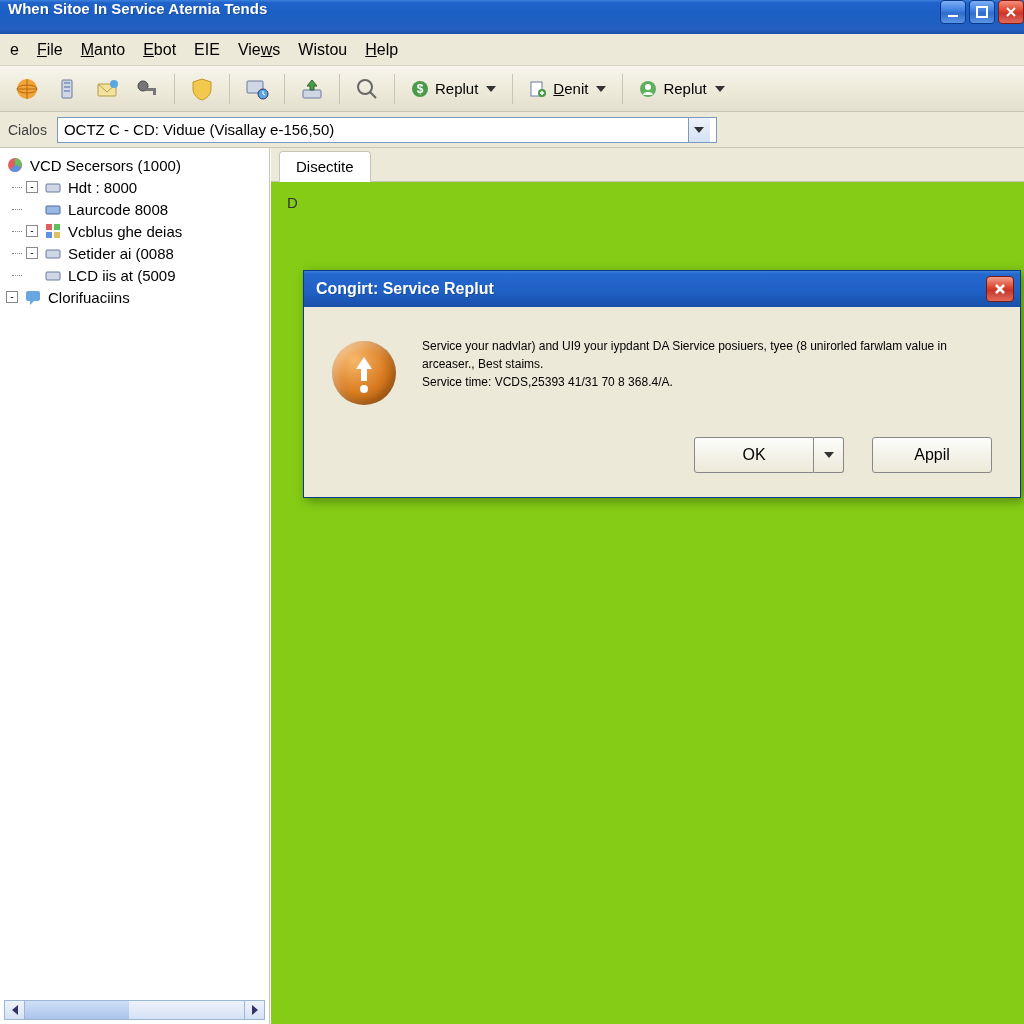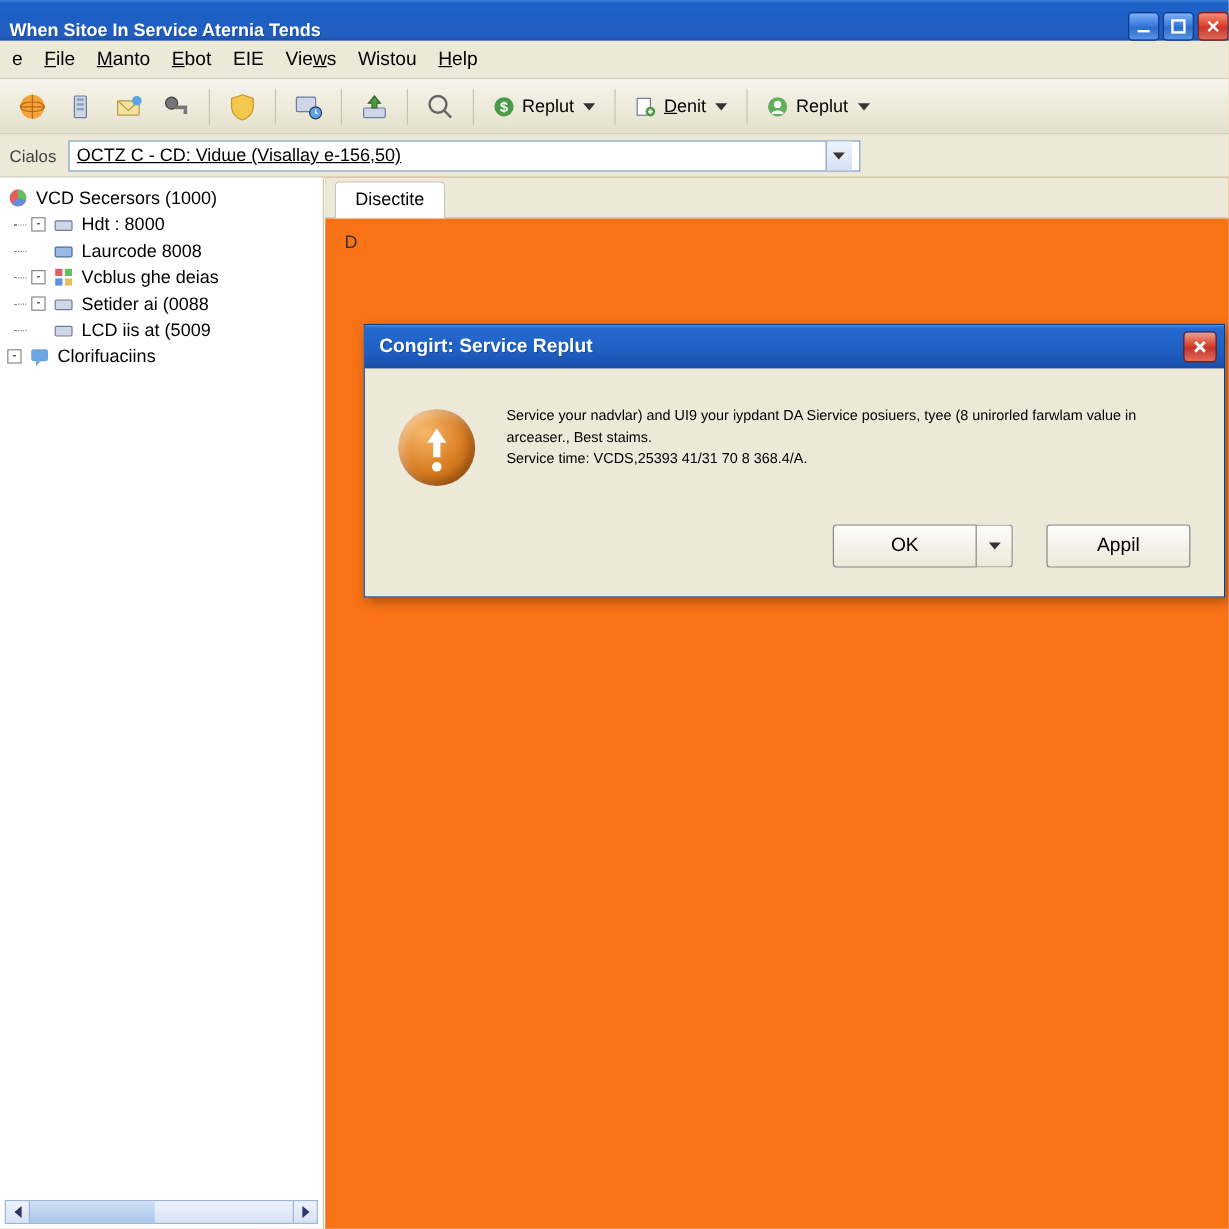--- a/index.html
+++ b/index.html
@@ -11,21 +11,21 @@
     height: 1024px;
     overflow: hidden;
     position: relative;
   }
   
   .titlebar {
     height: 34px;
     background: linear-gradient(to bottom, #3a81dd 0%, #1f62c9 8%, #1c5fc4 40%, #235fc0 88%, #1a4fa8 100%);
     color: #fff;
     display: flex;
-    align-items: flex-end;
+    align-items: flex-start;
     padding: 0 0 0 8px;
     font-weight: bold;
     font-size: 15px;
   }
   .titlebar .title-text { flex: 1; text-shadow: 1px 1px 0 rgba(0,0,0,.2); }
   .winbtns { display: flex; gap: 3px; }
   .winbtn {
     width: 26px; height: 24px;
     border: 1px solid #0a3a8a;
     border-radius: 4px;
@@ -94,21 +94,21 @@
   .addrbox {
     flex: 0 0 660px;
     height: 26px;
     background: #fff;
     border: 1px solid #7a9ac0;
     display: flex;
     align-items: center;
     padding: 0 6px;
     font-size: 15px;
   }
-  .addrbox .text { flex: 1; text-decoration: underline; }
+  .addrbox .text { flex: 1; }
   .addrdrop {
     width: 22px; height: 24px;
     border-left: 1px solid #7a9ac0;
     display: flex; align-items: center; justify-content: center;
     background: linear-gradient(to bottom,#eef3fb,#d5e2f4);
   }
   .addrdrop .caret {
     width: 0; height: 0;
     border-left: 5px solid transparent;
     border-right: 5px solid transparent;
@@ -151,21 +151,21 @@
     border-right:1px solid #9db6d6;
   }
   .sidebar-scroll .sbtn:last-child{border-right:none;border-left:1px solid #9db6d6;}
   .sidebar-scroll .thumb{flex:0 0 40%;background:linear-gradient(to bottom,#cfe0f6,#a9c4ea);}
   .sidebar-scroll .track{flex:1;}
   .sbtn .caret{width:0;height:0;border-top:5px solid transparent;border-bottom:5px solid transparent;}
   .sbtn .caret.left{border-right:6px solid #336;}
   .sbtn .caret.right{border-left:6px solid #336;}
   
   .content {
-    flex: 1; background: #f97316; position: relative;
+    flex: 1; background: #84cc16; position: relative;
     border-left: 1px solid #fff;
   }
   .tabstrip {
     display: flex; align-items: flex-end; height: 34px;
     background: #ece9d8; padding: 4px 8px 0 8px;
     border-bottom: 1px solid #c9c5b5;
   }
   .tab {
     padding: 6px 16px;
     background: #fff;

